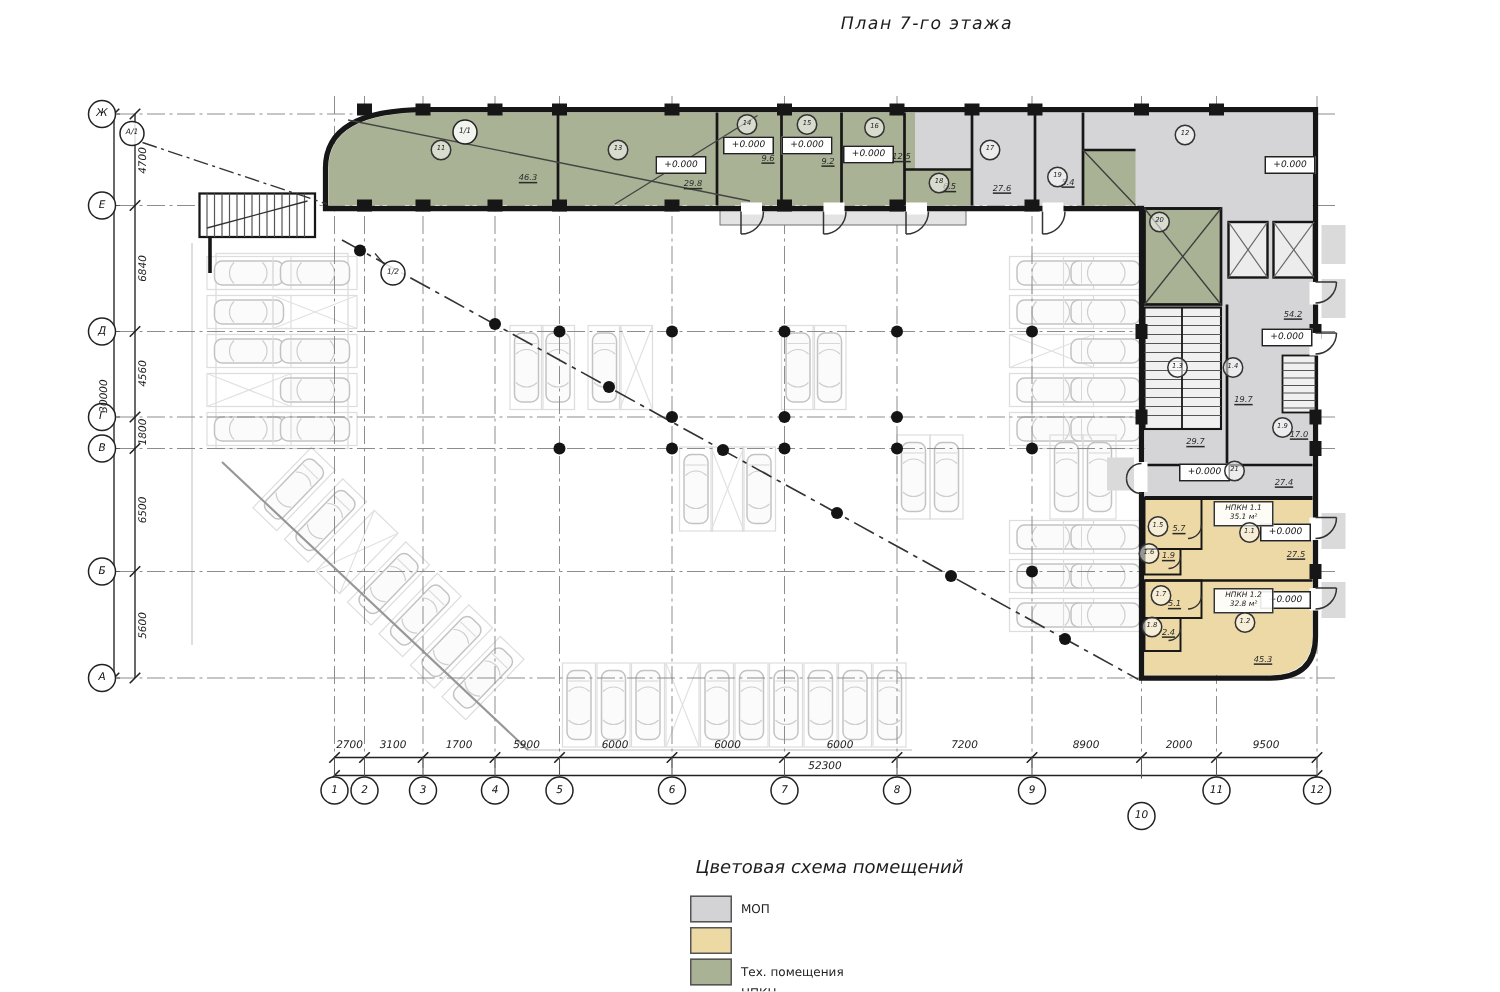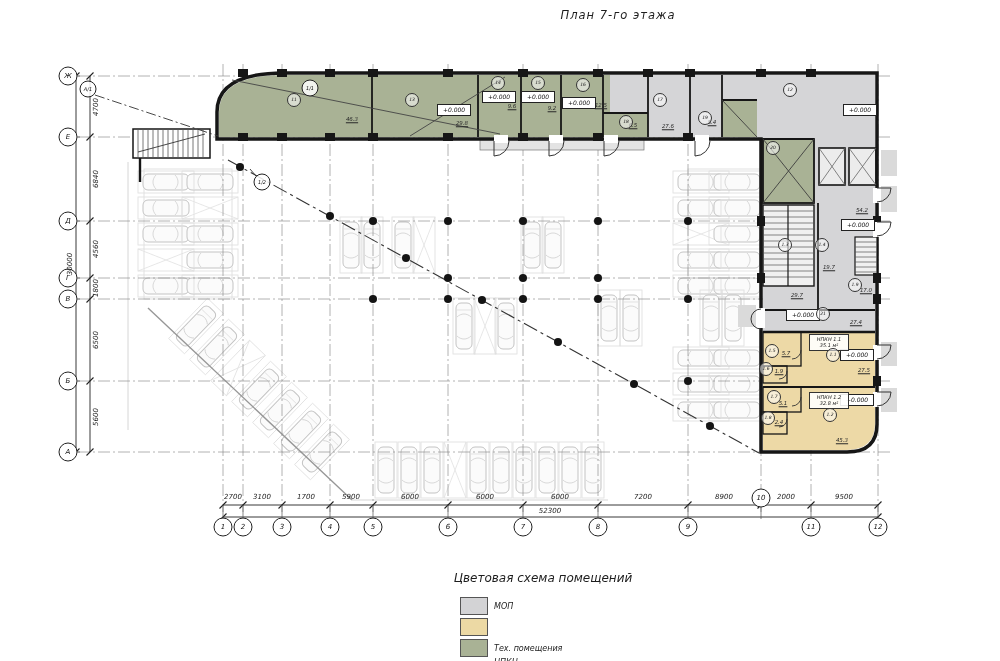--- a/index.html
+++ b/index.html
@@ -16,23 +16,23 @@
          background:#fff;font-style:italic;font-size:7px;line-height:16px;text-align:center;
          transform:translate(-50%,-50%);color:#111;}
   .axbub.sm{width:15px;height:15px;font-size:5px;line-height:14px;background:rgba(255,255,255,.85);}
   .bub{position:absolute;width:12px;height:12px;border:.8px solid #333;border-radius:50%;
        background:rgba(255,255,255,.55);font-style:italic;font-size:4.5px;line-height:11px;
        text-align:center;transform:translate(-50%,-50%);color:#222;}
   .elev{position:absolute;width:32px;height:10px;border:1px solid #222;background:#fff;
         font-style:italic;font-size:6px;line-height:10px;text-align:center;color:#111;}
   .ulab{position:absolute;width:38px;border:.8px solid #333;background:rgba(255,255,255,.9);
         font-style:italic;font-size:5px;line-height:1.25;text-align:center;color:#222;padding:1px 0;}
-  .legend-title{font-size:12px;}
+  .legend-title{font-size:12px;margin-left:10px;}
   .sw{position:absolute;width:26px;height:16px;border:1px solid #555;}
-  .leglab{position:absolute;font-style:italic;font-size:8px;color:#222;transform:translateY(-50%);}
+  .leglab{position:absolute;font-size:8px;color:#222;transform:translateY(-50%);}
   .sw-mop{background:#d3d3d5;}
   .sw-npkn{background:#ecd9a4;}
   .sw-tech{background:#a9b295;}
   .watermark{position:absolute;right:18px;bottom:24px;font-weight:bold;font-size:47px;
              letter-spacing:1px;color:#ededed;text-shadow:2px 3px 3px rgba(175,175,175,.55);
              font-style:normal;transform:none;}
 </style>
 </head>
 <body>
 
@@ -416,21 +416,21 @@
 
 <div class="axbub" style="left:223px;top:527px;">1</div>
 <div class="axbub" style="left:243px;top:527px;">2</div>
 <div class="axbub" style="left:282px;top:527px;">3</div>
 <div class="axbub" style="left:330px;top:527px;">4</div>
 <div class="axbub" style="left:373px;top:527px;">5</div>
 <div class="axbub" style="left:448px;top:527px;">6</div>
 <div class="axbub" style="left:523px;top:527px;">7</div>
 <div class="axbub" style="left:598px;top:527px;">8</div>
 <div class="axbub" style="left:688px;top:527px;">9</div>
-<div class="axbub" style="left:761px;top:498px;">10</div>
+<div class="axbub" style="left:761px;top:544px;">10</div>
 <div class="axbub" style="left:811px;top:527px;">11</div>
 <div class="axbub" style="left:878px;top:527px;">12</div>
 
 <div class="axbub sm" style="left:88px;top:89px;">А/1</div>
 <div class="axbub sm" style="left:310px;top:88px;">1/1</div>
 <div class="axbub sm" style="left:262px;top:182px;">1/2</div>
 
 <div class="t dim" style="left:233px;top:497px;">2700</div>
 <div class="t dim" style="left:262px;top:497px;">3100</div>
 <div class="t dim" style="left:306px;top:497px;">1700</div>

